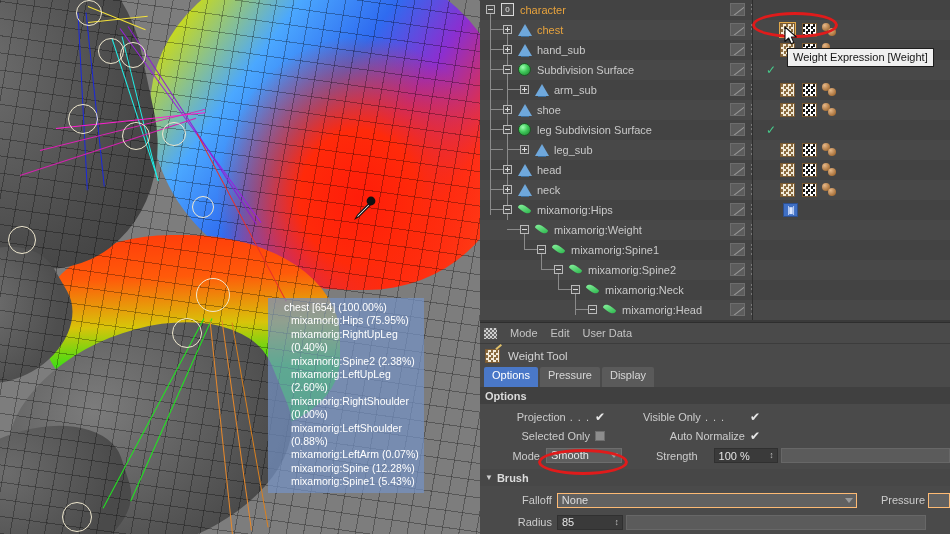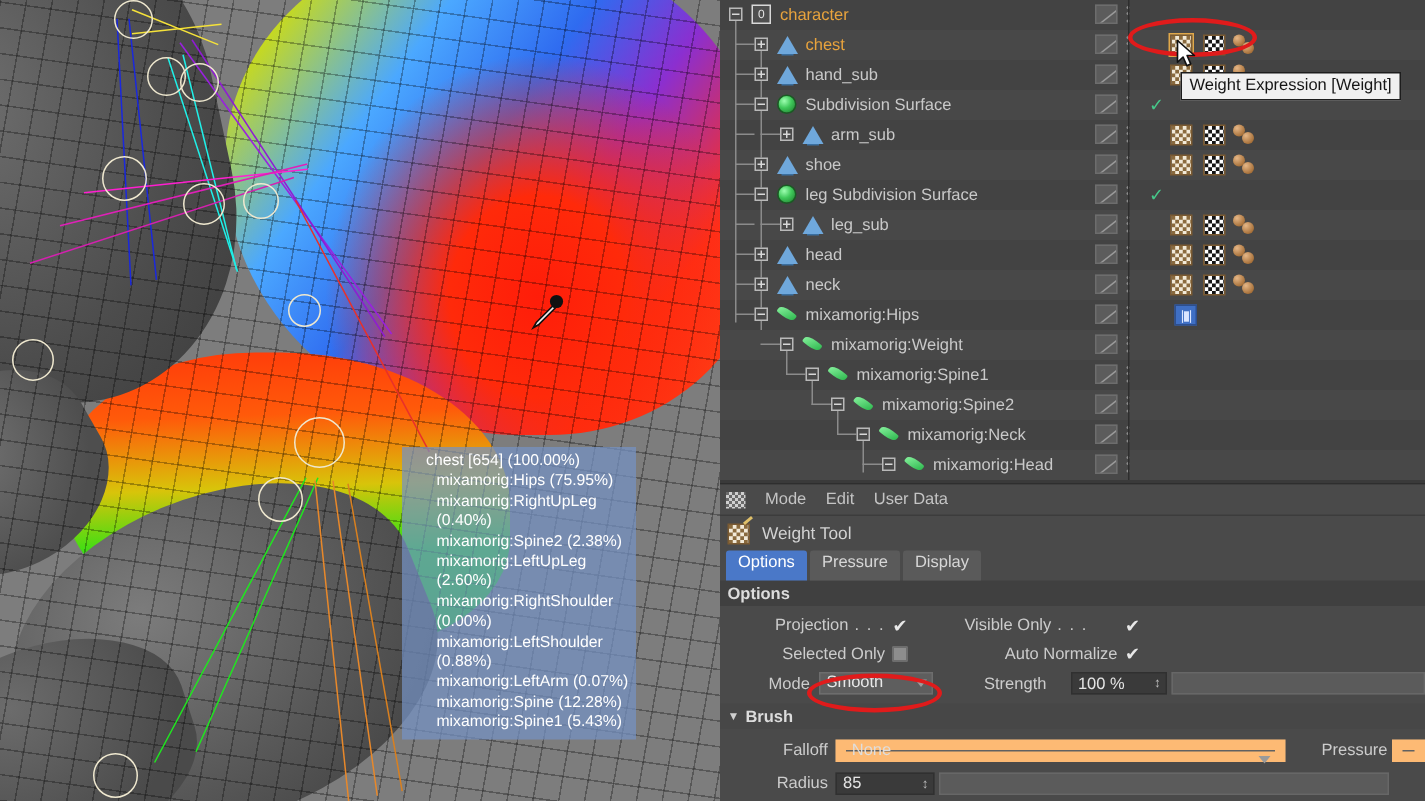--- a/index.html
+++ b/index.html
@@ -156,21 +156,21 @@
   .dd-arrow{ position:absolute; right:3px; top:4px; width:0; height:0;
     border-left:4px solid transparent; border-right:4px solid transparent;
     border-top:5px solid #9a9a9a; }
 
   .numfield{ background:#3a3a3a; border:1px solid #303030; height:15px;
     font-size:11px; color:#e4e4e4; display:flex; align-items:center;
     padding:0 4px; position:relative; }
   .spin{ position:absolute; right:3px; top:1px; font-size:9px; color:#bdbdbd;
     line-height:11px; }
   .slider{ height:15px; background:#5b5b5b; border:1px solid #676767; }
-  .wide-dd{ background:#616161; border:7px solid #fdba74; height:15px;
+  .wide-dd{ background:#616161; border:1px solid #fdba74; height:15px;
     font-size:11px; color:#dedede; display:flex; align-items:center;
     padding:0 4px; position:relative; }
 </style>
 </head>
 <body>
 
 <div id="app">
 
   <div id="viewport">
     <div class="vp-canvas">

